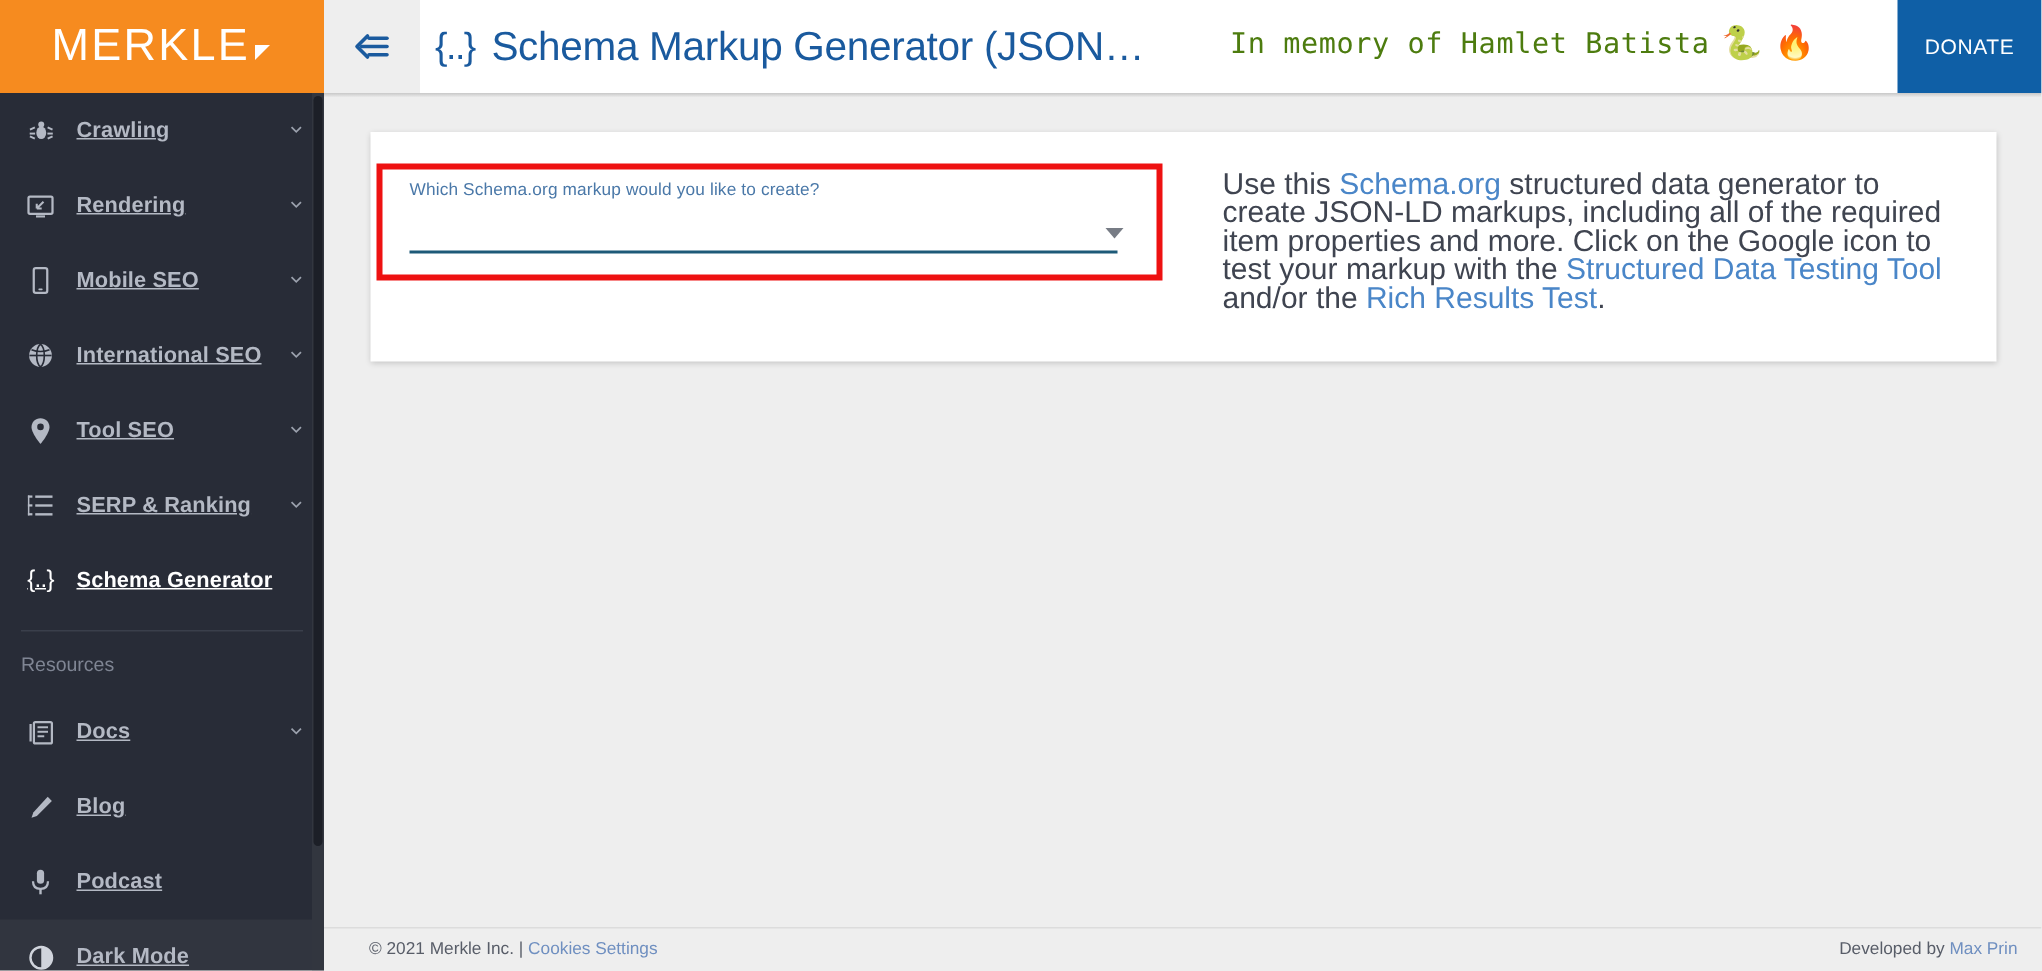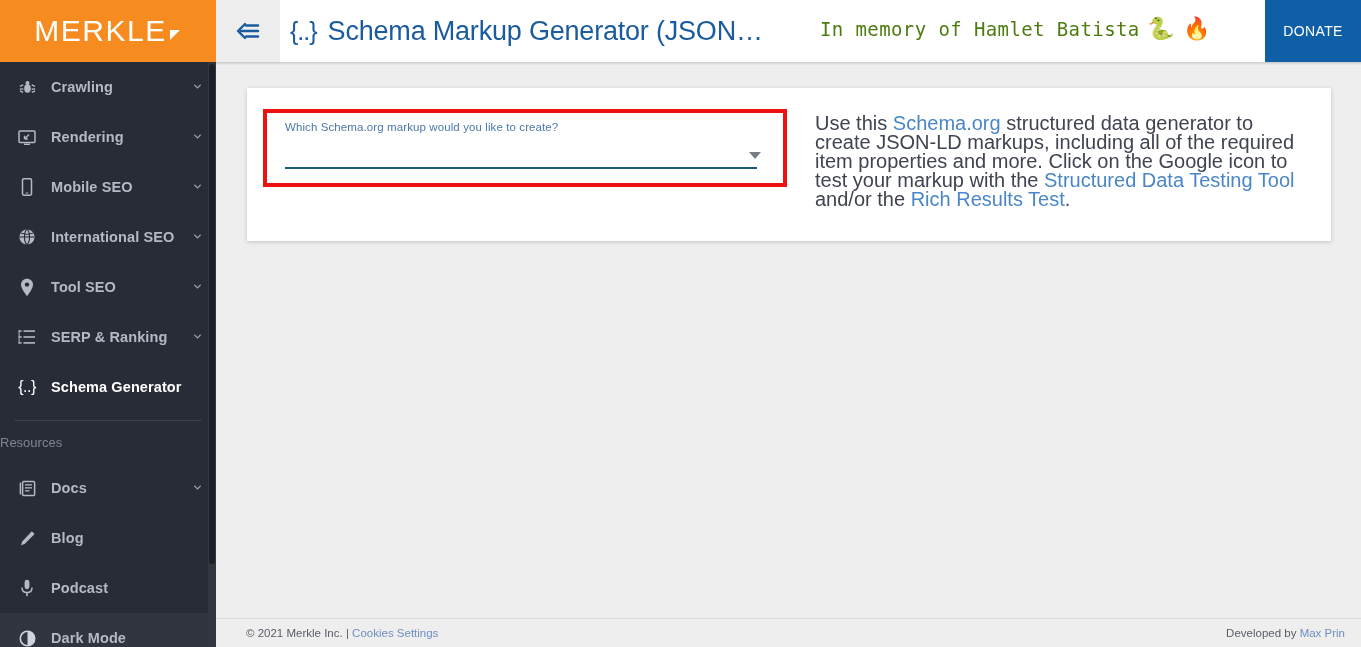--- a/index.html
+++ b/index.html
@@ -61,58 +61,58 @@
     background: linear-gradient(to bottom, rgba(0,0,0,0.16), rgba(0,0,0,0));
   }
 
   
   .sidebar {
     position: absolute; left: 0; top: 62px; width: 216px; height: 585px;
     background: #282c37; overflow: hidden;
   }
   .nav-item {
     position: relative; height: 50px; display: flex; align-items: center;
-    padding-left: 14px; cursor: pointer; color: #b4b9c4;
+    padding-left: 14px; cursor: pointer; color: #b4b9c4; text-decoration: underline;
   }
   .nav-item.active { color: #ffffff; }
   .nav-item.hovered { background: #31353f; }
   .nav-ico {
     width: 26px; min-width: 26px; display: flex; align-items: center; justify-content: center;
     margin-right: 11px;
   }
   .nav-ico svg { display: block; }
   .nav-label { font-size: 14.5px; font-weight: 700; letter-spacing: 0.1px; white-space: nowrap; }
   .chev {
     position: absolute; right: 14px; top: 50%; transform: translateY(-55%);
     width: 9px; height: 9px;
   }
   .sidebar-divider { height: 1px; background: #3a3f4b; margin: 8px 14px 0 14px; }
   .sidebar-section {
-    height: 42px; display: flex; align-items: center; 
+    height: 42px; display: flex; align-items: center; padding-left: 14px;
     color: #7f8593; font-size: 13px; font-weight: 400;
   }
   .sb-scroll-track {
     position: absolute; right: 0; top: 0; width: 8px; height: 585px; background: #32363f;
   }
   .sb-scroll-thumb {
     position: absolute; right: 1px; top: 2px; width: 6px; height: 500px;
     background: #1c1f27; border-radius: 3px; cursor: pointer;
   }
 
   
   .main {
     position: absolute; left: 216px; top: 65px; width: 1145px; height: 553px;
     background: #eeeeee; overflow: hidden;
   }
   .card {
     position: absolute; left: 31px; top: 23px; width: 1084px; height: 153px;
     background: #ffffff; box-shadow: 0 1px 4px rgba(0,0,0,0.18);
     display: flex;
   }
-  .card-left { width: 556px; padding: 21px 0 0 16px; }
+  .card-left { width: 556px; padding: 21px 0 0 4px; }
   .select-box {
     position: relative; width: 524px; height: 78px;
     border: 4px solid #ee1111; background: #ffffff; padding: 8px 18px 0 18px;
   }
   .float-label {
     font-size: 11.5px; color: #4a78a8; letter-spacing: 0.1px;
     font-family: "Liberation Sans", sans-serif;
   }
   .select-line {
     position: absolute; left: 18px; bottom: 14px; width: 472px; height: 2px; background: #1d5a78;

